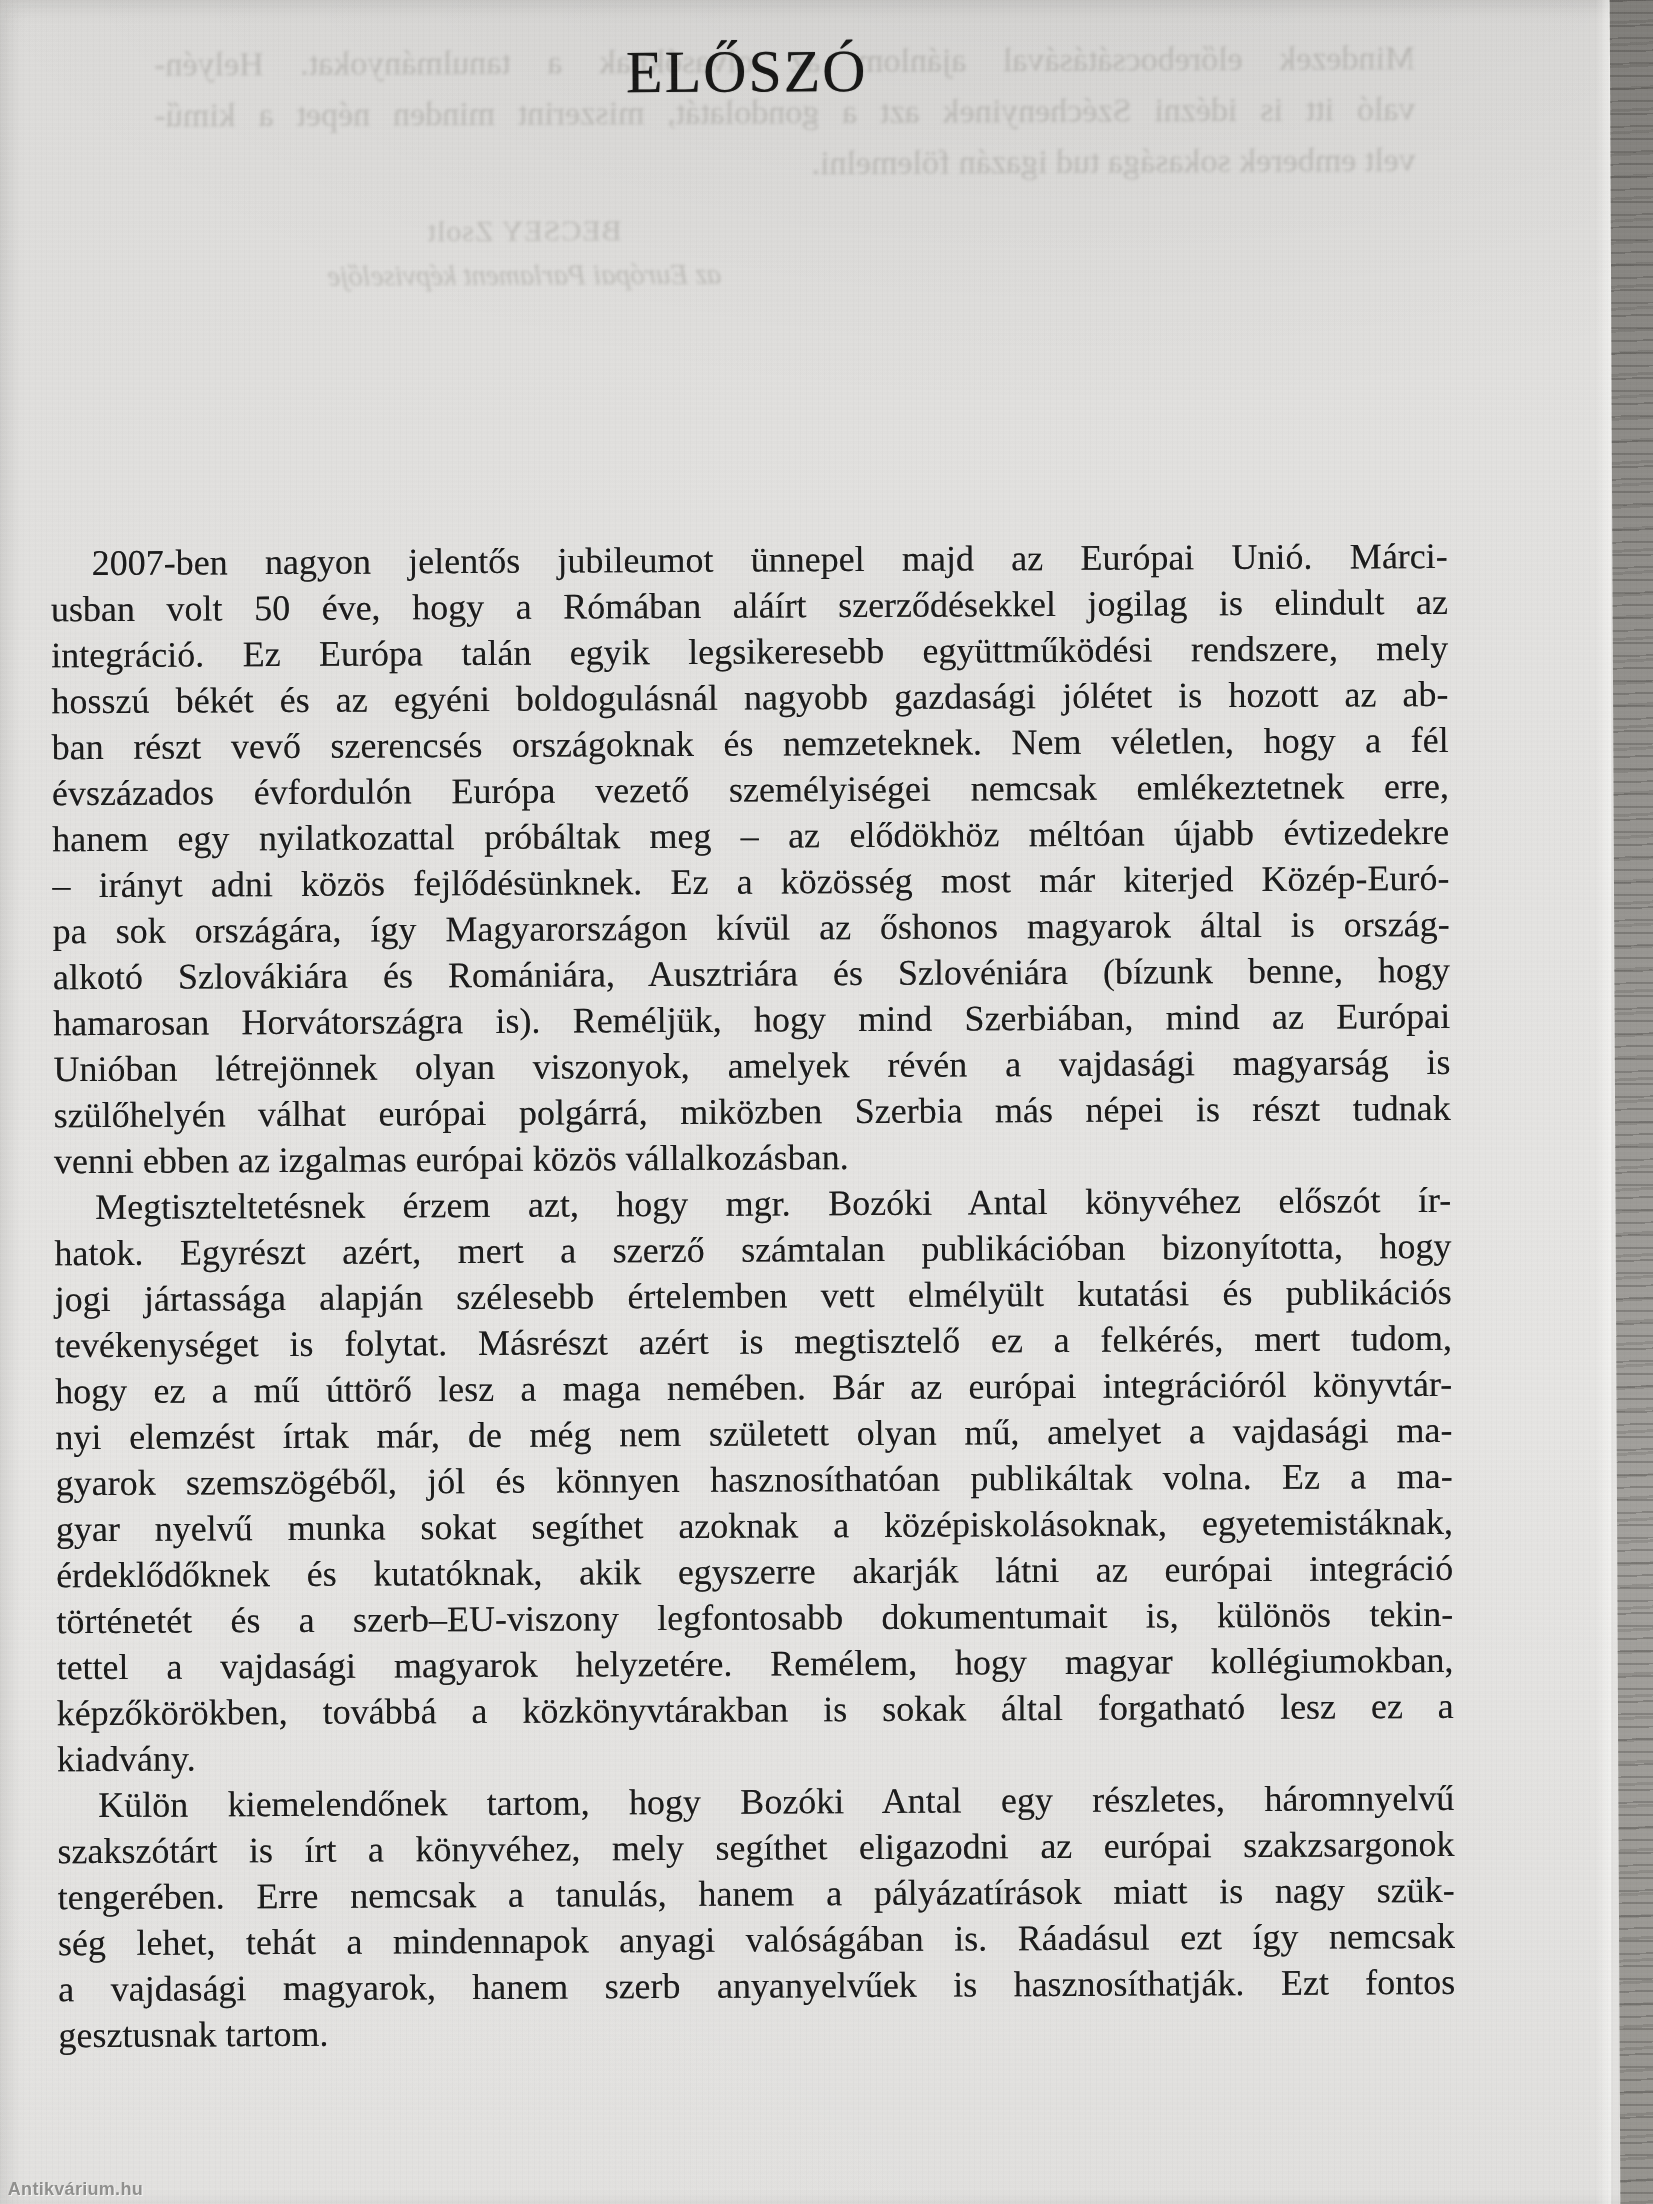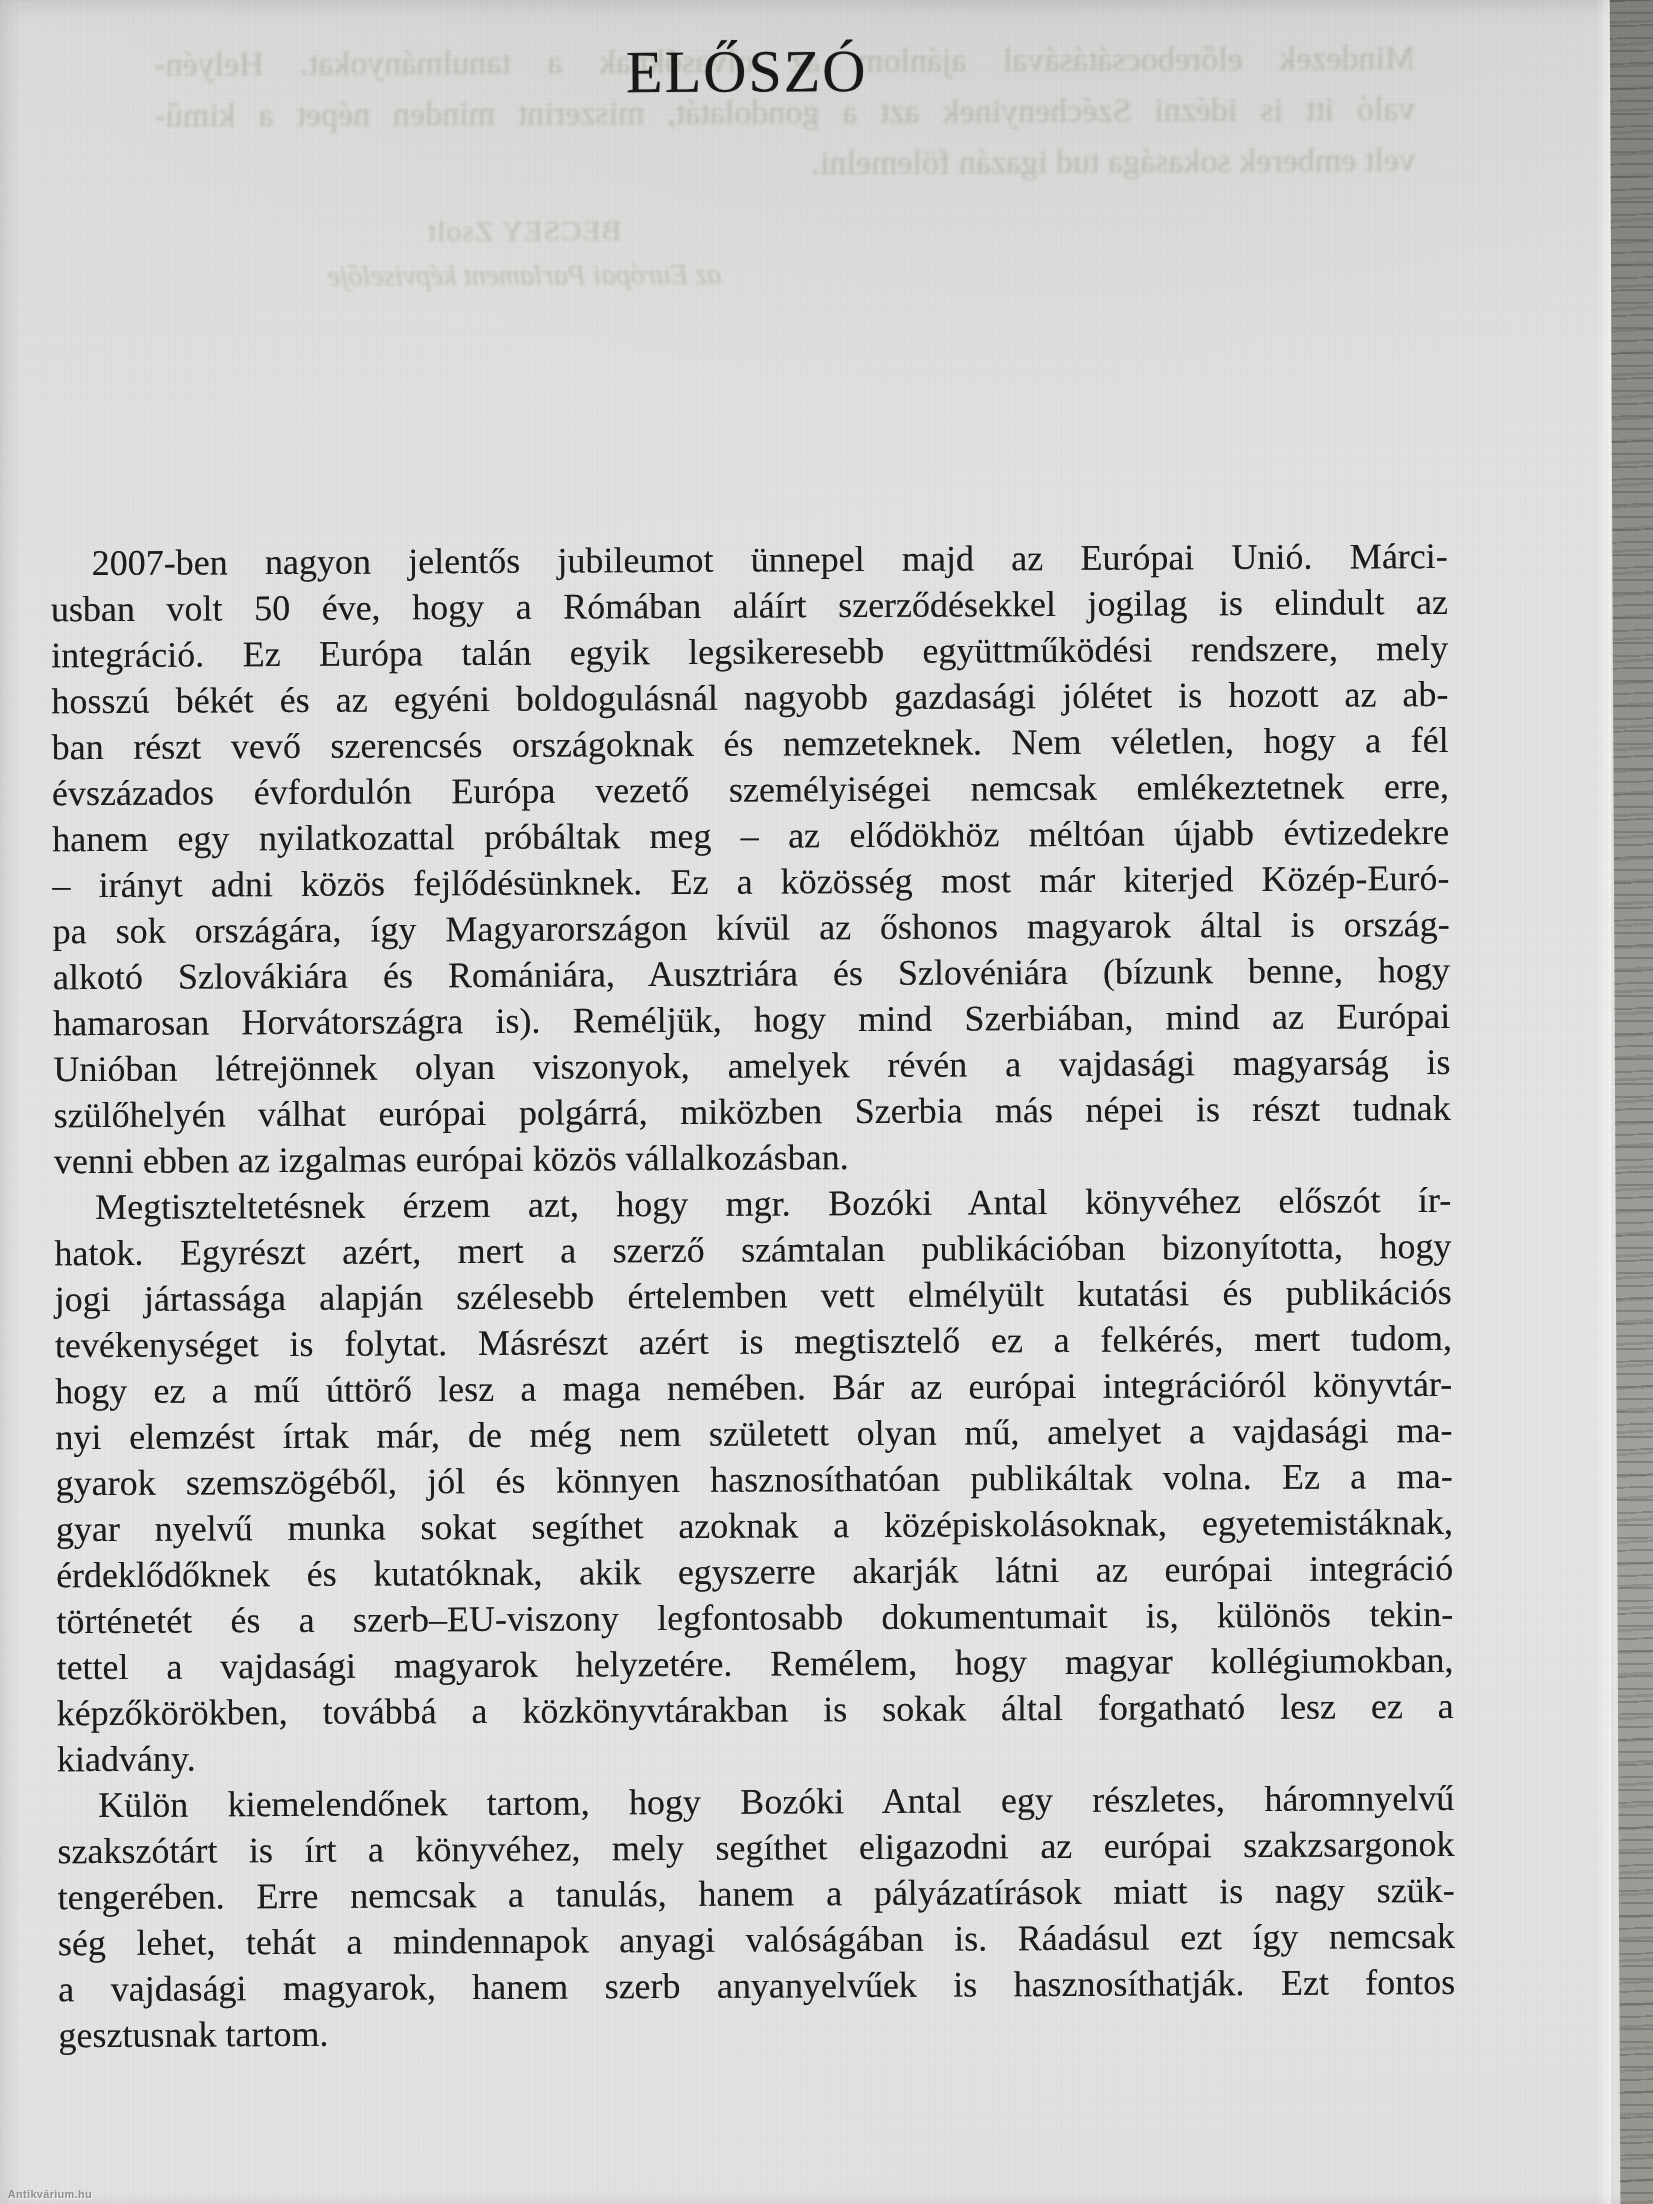--- a/index.html
+++ b/index.html
@@ -70,21 +70,21 @@
   .ghost-signature{
     position:absolute;top:206px;left:291px;width:466px;
     transform:scaleX(-1);filter:blur(1.7px);opacity:0.45;
     color:#97958f;text-align:center;
   }
   .ghost-sig-name{font-size:30px;line-height:45px;letter-spacing:1px;}
   .ghost-sig-role{font-size:29px;line-height:45px;font-style:italic;}
   .watermark{
     position:absolute;left:7.8px;bottom:4.9px;
     font-family:"Liberation Sans","DejaVu Sans",sans-serif;
-    font-size:11px;font-weight:bold;letter-spacing:0.3px;
+    font-size:18px;font-weight:bold;letter-spacing:0.3px;
     color:#90908e;text-shadow:1px 1px 1px rgba(255,255,255,0.75);
   }
 </style>
 </head>
 <body>
 
 <div class="page">
 
   <div class="shade"></div>
 

